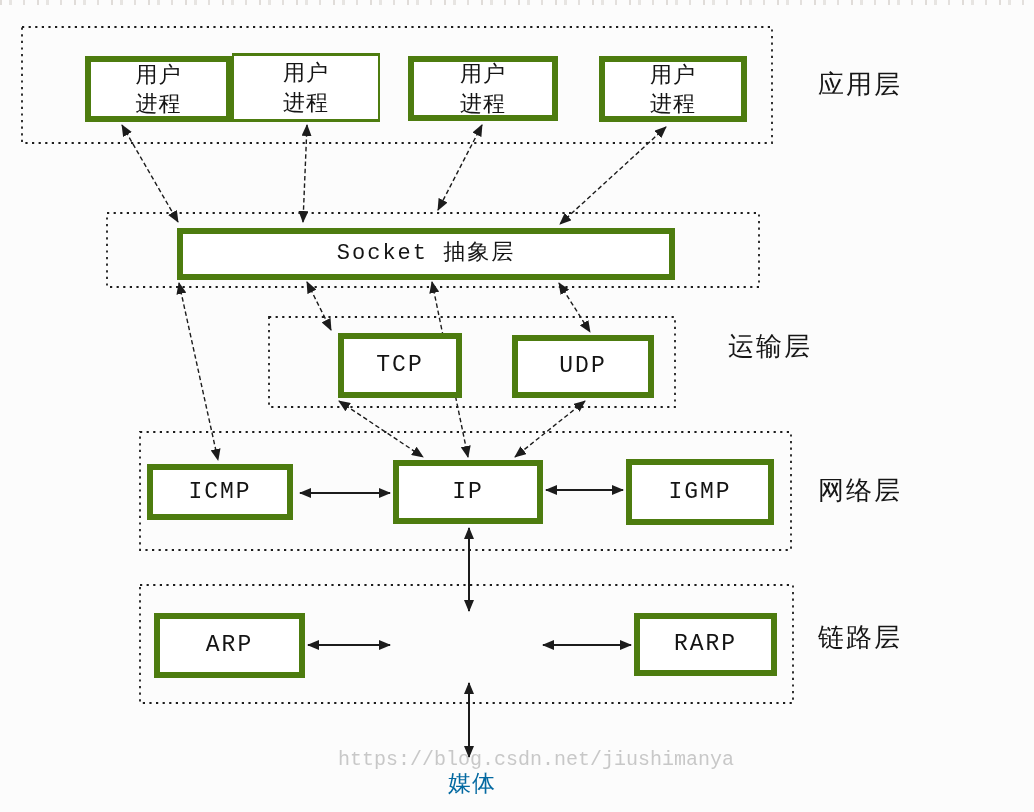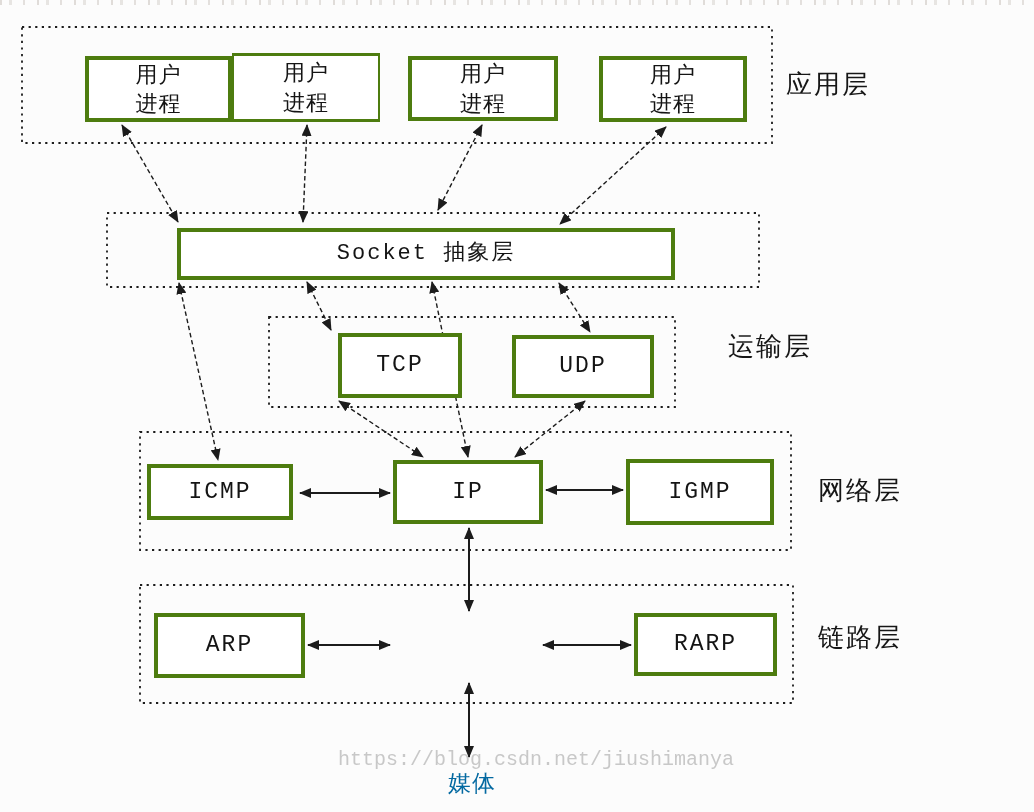--- a/index.html
+++ b/index.html
@@ -10,21 +10,21 @@
   .top-artifact{
     position:absolute;top:0;left:0;width:1034px;height:5px;opacity:.55;
     background:repeating-linear-gradient(90deg,
       #c9c2bc 0 2px, transparent 2px 9px,
       #d6d2cd 9px 12px, transparent 12px 23px,
       #cfc9c4 23px 25px, transparent 25px 37px);
   }
   svg.wires{position:absolute;left:0;top:0;width:1034px;height:812px;}
   .node{
     position:absolute;box-sizing:border-box;background:#ffffff;
-    border:4px solid #4d7c0f;display:flex;align-items:center;justify-content:center;
+    border:6px solid #4d7c0f;display:flex;align-items:center;justify-content:center;
     text-align:center;color:#141414;white-space:pre-line;line-height:1.32;
     font-size:22px;letter-spacing:1px;
   }
   .latin{font-family:"Liberation Mono","DejaVu Sans Mono",monospace;font-size:23px;letter-spacing:2px;}
   #node-up1{left:85px;top:56px;width:147px;height:66px;}
   #node-up2{left:232px;top:53px;width:148px;height:69px;border-width:3px 2px 3px 2px;}
   #node-up3{left:408px;top:56px;width:150px;height:65px;}
   #node-up4{left:599px;top:56px;width:148px;height:66px;}
   #node-socket{left:177px;top:228px;width:498px;height:52px;font-size:22px;}
   #node-tcp{left:294px;top:333px;width:124px;height:65px;margin-left:44px;}
@@ -32,21 +32,21 @@
   #node-icmp{left:147px;top:464px;width:146px;height:56px;}
   #node-ip{left:393px;top:460px;width:150px;height:64px;}
   #node-igmp{left:626px;top:459px;width:148px;height:66px;}
   #node-arp{left:154px;top:613px;width:151px;height:65px;}
   #node-hw{left:393px;top:614px;width:147px;height:66px;font-size:23px;}
   #node-rarp{left:634px;top:613px;width:143px;height:63px;}
   .layer-label{
     position:absolute;transform:translate(-50%,-50%);font-size:26px;
     color:#161616;white-space:nowrap;letter-spacing:2px;
   }
-  #label-app{left:828px;top:84px;}
+  #label-app{left:860px;top:84px;}
   #label-transport{left:770px;top:346px;}
   #label-network{left:860px;top:490px;}
   #label-link{left:860px;top:637px;}
   #label-media{
     position:absolute;left:472px;top:783px;transform:translate(-50%,-50%);
     font-size:23px;color:#0369a1;white-space:nowrap;letter-spacing:1px;
   }
   .watermark{
     position:absolute;left:338px;top:748px;font-size:20px;color:#c8c8c8;
     font-family:"Liberation Mono","DejaVu Sans Mono",monospace;white-space:nowrap;text-align:center;

